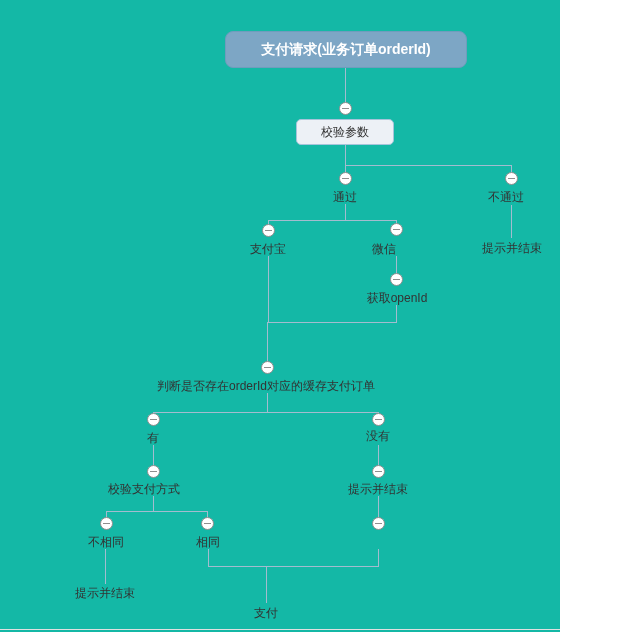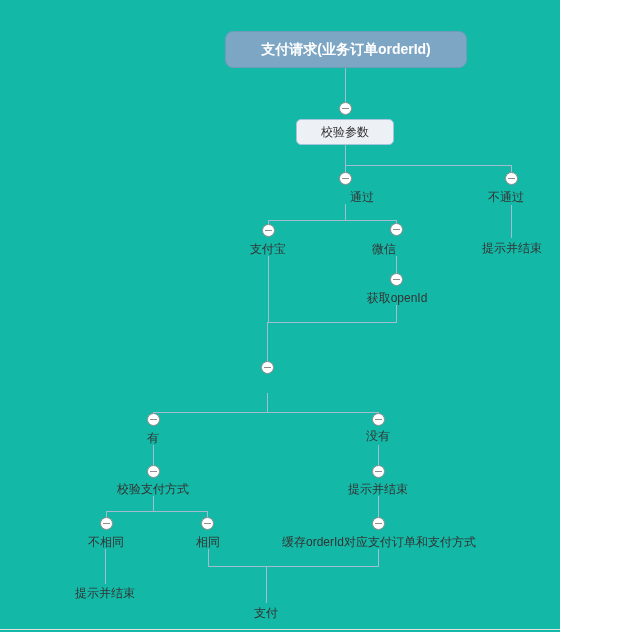--- a/index.html
+++ b/index.html
@@ -87,30 +87,30 @@
   <div class="collapse" style="left:147px;top:465px"></div>
   <div class="collapse" style="left:372px;top:465px"></div>
   <div class="collapse" style="left:100px;top:517px"></div>
   <div class="collapse" style="left:201px;top:517px"></div>
   <div class="collapse" style="left:372px;top:517px"></div>
 
   <div class="root-topic">支付请求(业务订单orderId)</div>
 
   <div class="boxed-topic">校验参数</div>
 
-  <div class="topic" style="left:362px;top:190px">通过</div>
+  <div class="topic" style="left:345px;top:190px">通过</div>
   <div class="topic" style="left:506px;top:190px">不通过</div>
   <div class="topic" style="left:512px;top:241px">提示并结束</div>
   <div class="topic" style="left:268px;top:242px">支付宝</div>
   <div class="topic" style="left:384px;top:242px">微信</div>
   <div class="topic" style="left:397px;top:291px">获取openId</div>
+  <div class="topic" style="left:266px;top:379px">判断是否存在orderId对应的缓存支付订单</div>
   <div class="topic" style="left:153px;top:431px">有</div>
   <div class="topic" style="left:378px;top:429px">没有</div>
-  <div class="topic" style="left:153px;top:482px">校验支付方式</div>
+  <div class="topic" style="left:144px;top:482px">校验支付方式</div>
   <div class="topic" style="left:378px;top:482px">提示并结束</div>
   <div class="topic" style="left:106px;top:535px">不相同</div>
   <div class="topic" style="left:208px;top:535px">相同</div>
-  <div class="topic" style="left:379px;top:535px">缓存orderId对应支付订单和支付方式</div>
   <div class="topic" style="left:105px;top:586px">提示并结束</div>
   <div class="topic" style="left:266px;top:606px">支付</div>
 
   <div class="bottom-border"></div>
 </div>
 
 </body></html>

